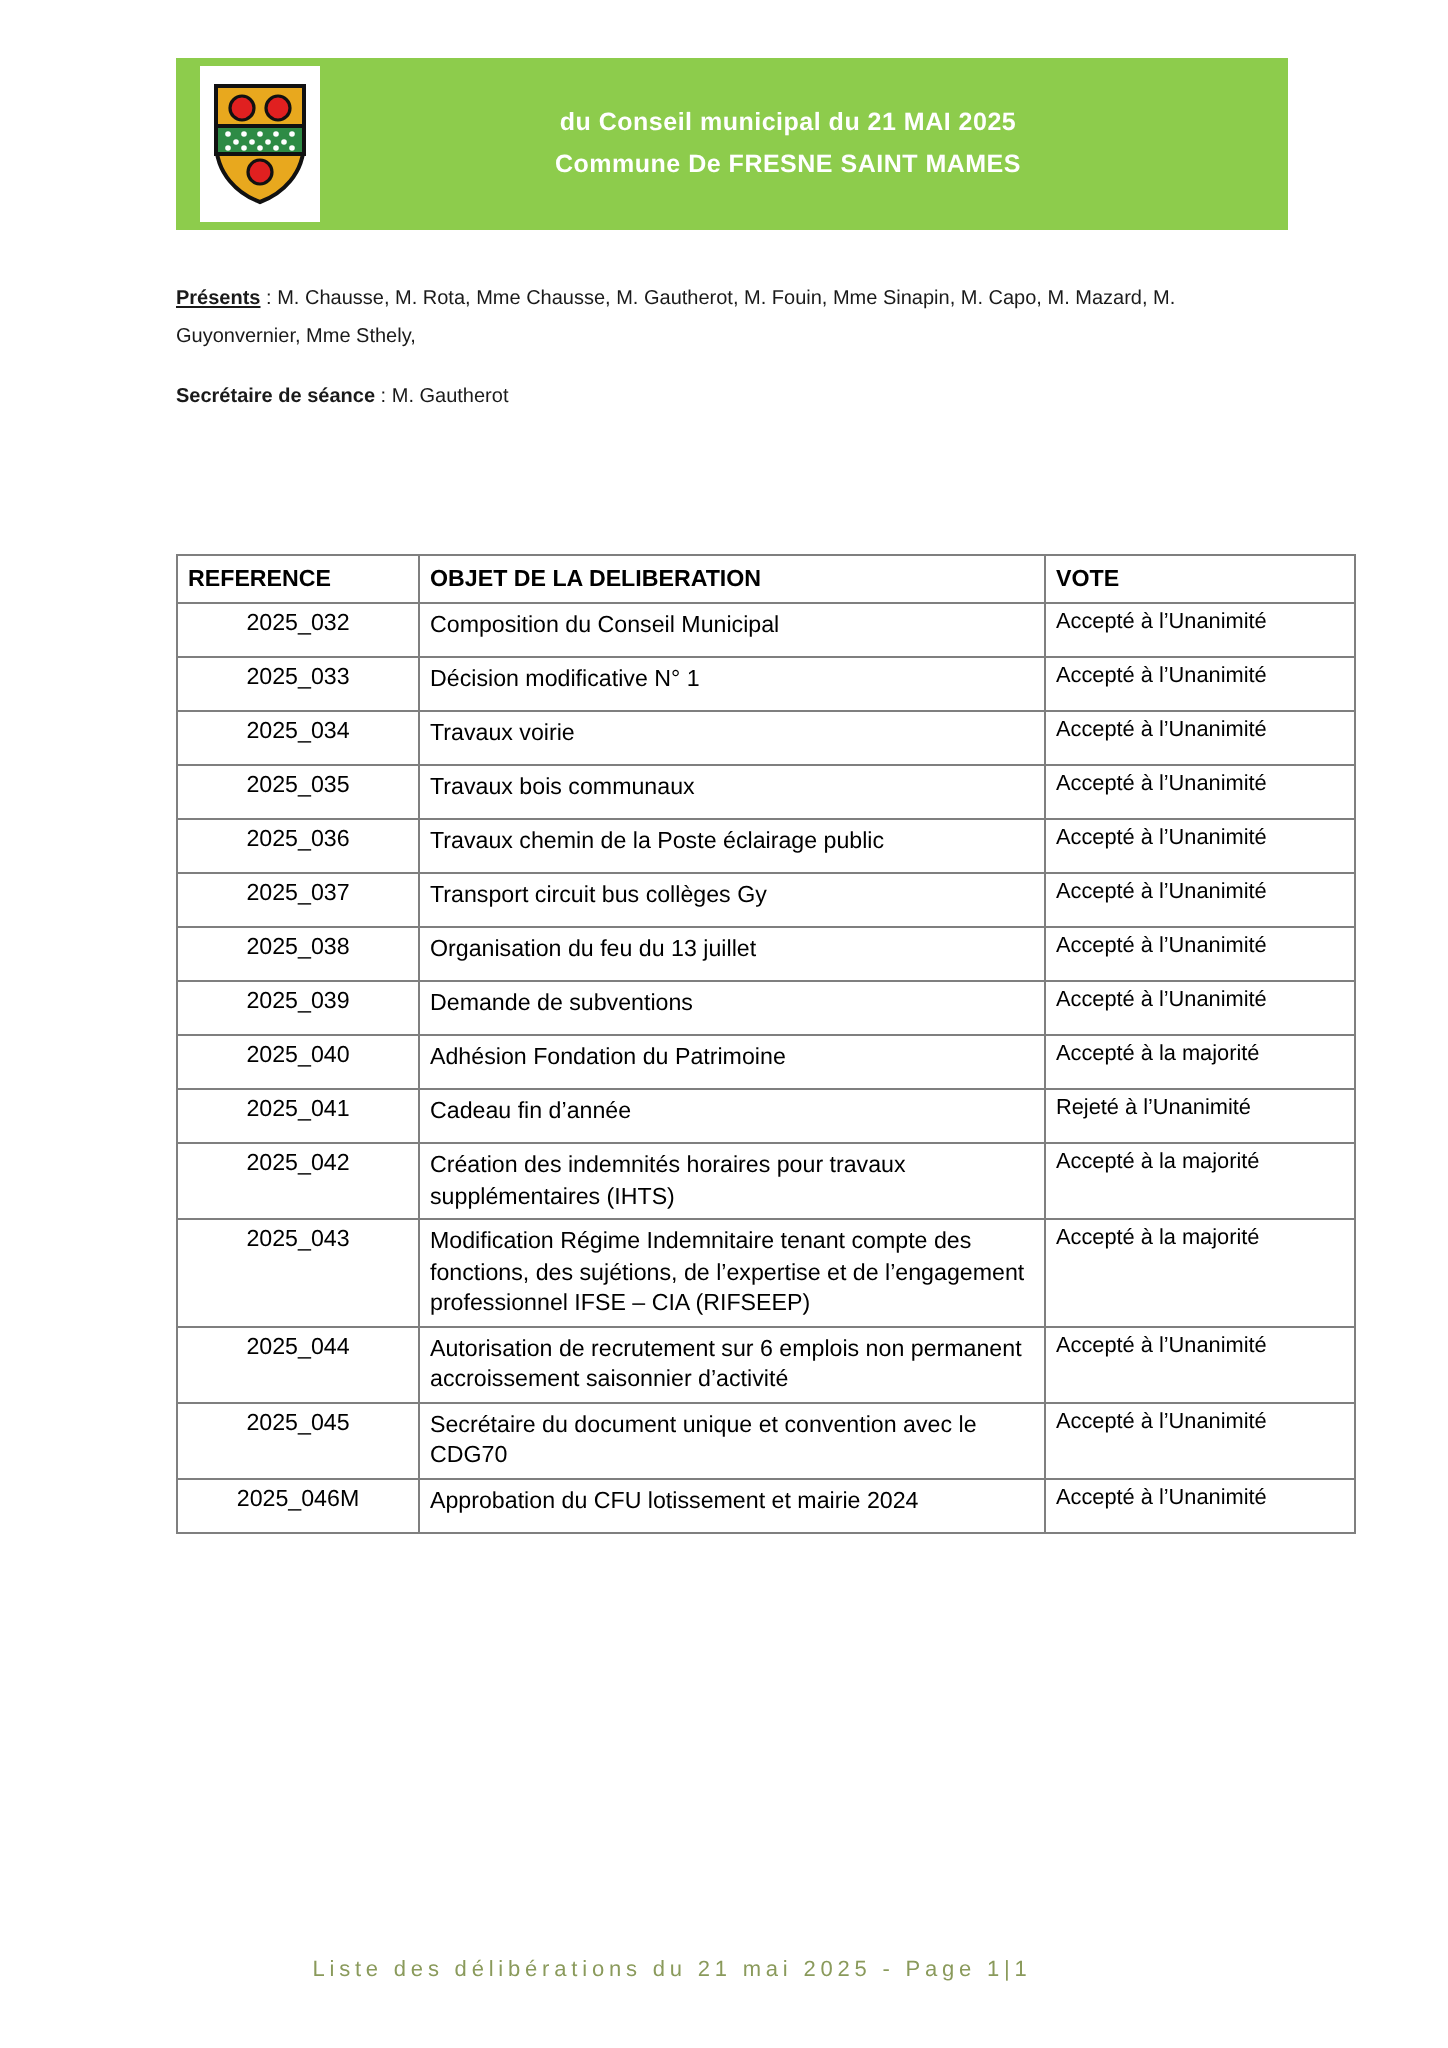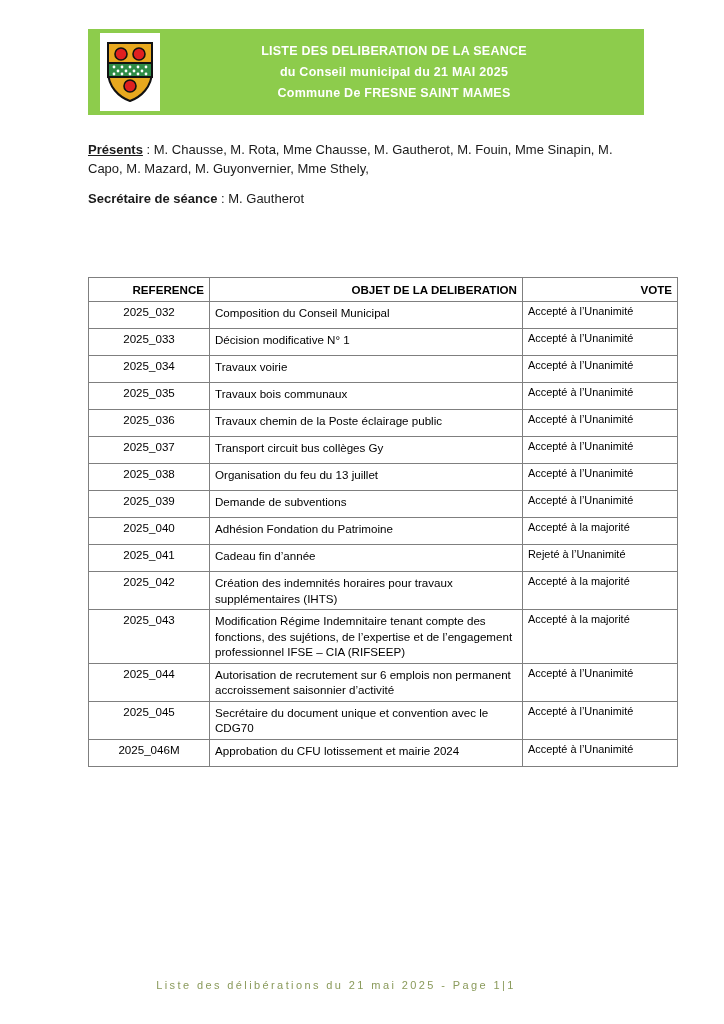--- a/index.html
+++ b/index.html
@@ -64,21 +64,21 @@
   }
 
   
   .attendance {
     position: absolute;
     left: 88px;
     top: 140px;
     width: 556px;
   }
   .att-p {
-    font-size: 13px;
+    font-size: 10px;
     line-height: 19px;
     margin: 0 0 11px 0;
     color: #1a1a1a;
   }
   .att-p:last-child { margin-bottom: 0; }
   .att-label {
     font-weight: bold;
     text-decoration: underline;
   }
   .att-label-plain {
@@ -96,21 +96,21 @@
     font-size: 11.6px;
   }
   .delib-table th,
   .delib-table td {
     border: 1px solid #7f7f7f;
     padding: 3px 5px;
     vertical-align: top;
   }
   .delib-table thead th {
     font-weight: bold;
-    text-align: right;
+    text-align: left;
     font-size: 11.6px;
     padding-top: 5px;
     padding-bottom: 5px;
     vertical-align: middle;
   }
   th.col-ref   { width: 110px; }
   th.col-objet { width: 302px; }
   th.col-vote  { width: 144px; }
 
   td.cell-ref {
@@ -170,21 +170,20 @@
             <circle cx="41" cy="33" r="1.4"></circle>
           </g>
         </g>
         <circle cx="16" cy="13" r="6" fill="#e02020" stroke="#111111" stroke-width="1.6"></circle>
         <circle cx="34" cy="13" r="6" fill="#e02020" stroke="#111111" stroke-width="1.6"></circle>
         <circle cx="25" cy="45" r="6" fill="#e02020" stroke="#111111" stroke-width="1.6"></circle>
       </svg>
     </div>
 
     <div class="banner-titles">
-      <div class="banner-line">LISTE DES DELIBERATION DE LA SEANCE</div>
       <div class="banner-line">du Conseil municipal du 21 MAI 2025</div>
       <div class="banner-line">Commune De FRESNE SAINT MAMES</div>
     </div>
   </div>
 
   <div class="attendance">
 
     <p class="att-p">
       <span class="att-label">Présents</span><span> : </span><span>M. Chausse, M. Rota, Mme Chausse, M. Gautherot, M. Fouin, Mme Sinapin, M. Capo, M. Mazard, M. Guyonvernier, Mme Sthely,</span>
     </p>

